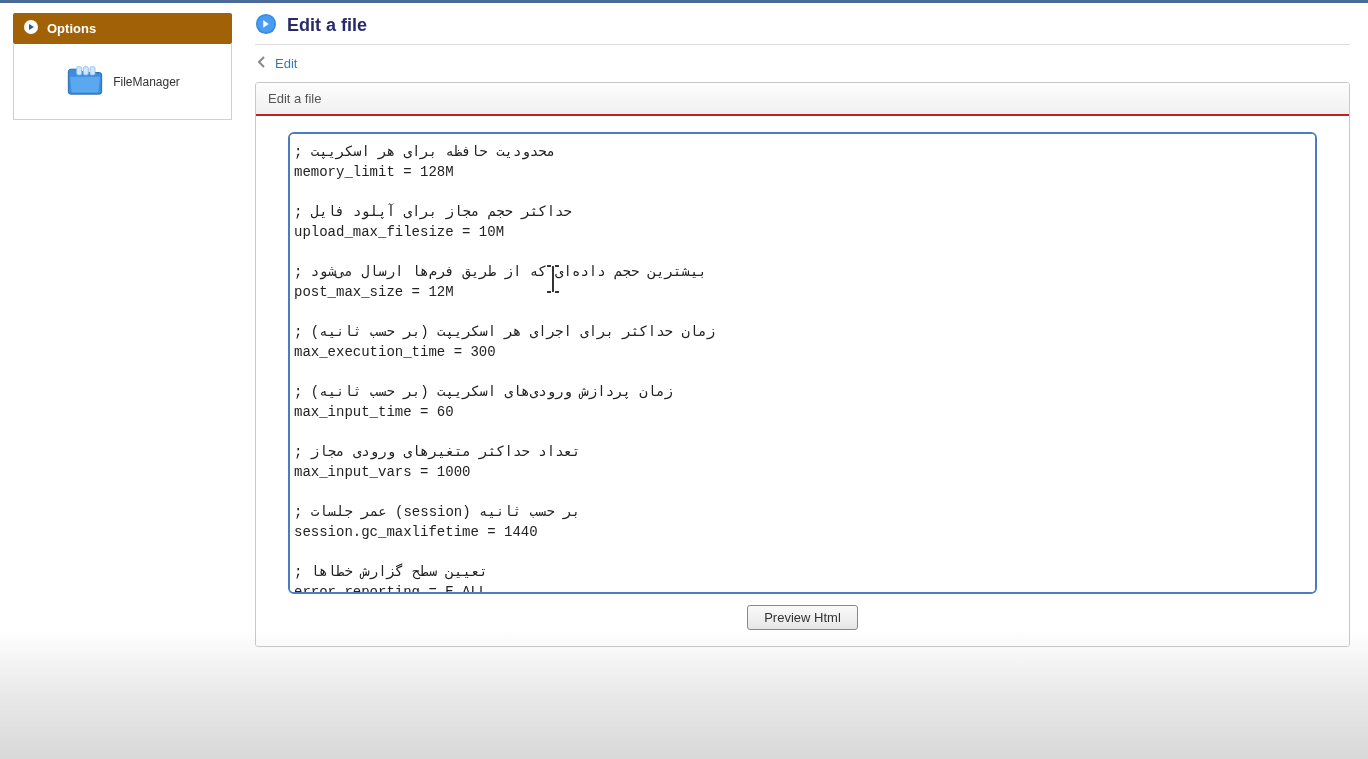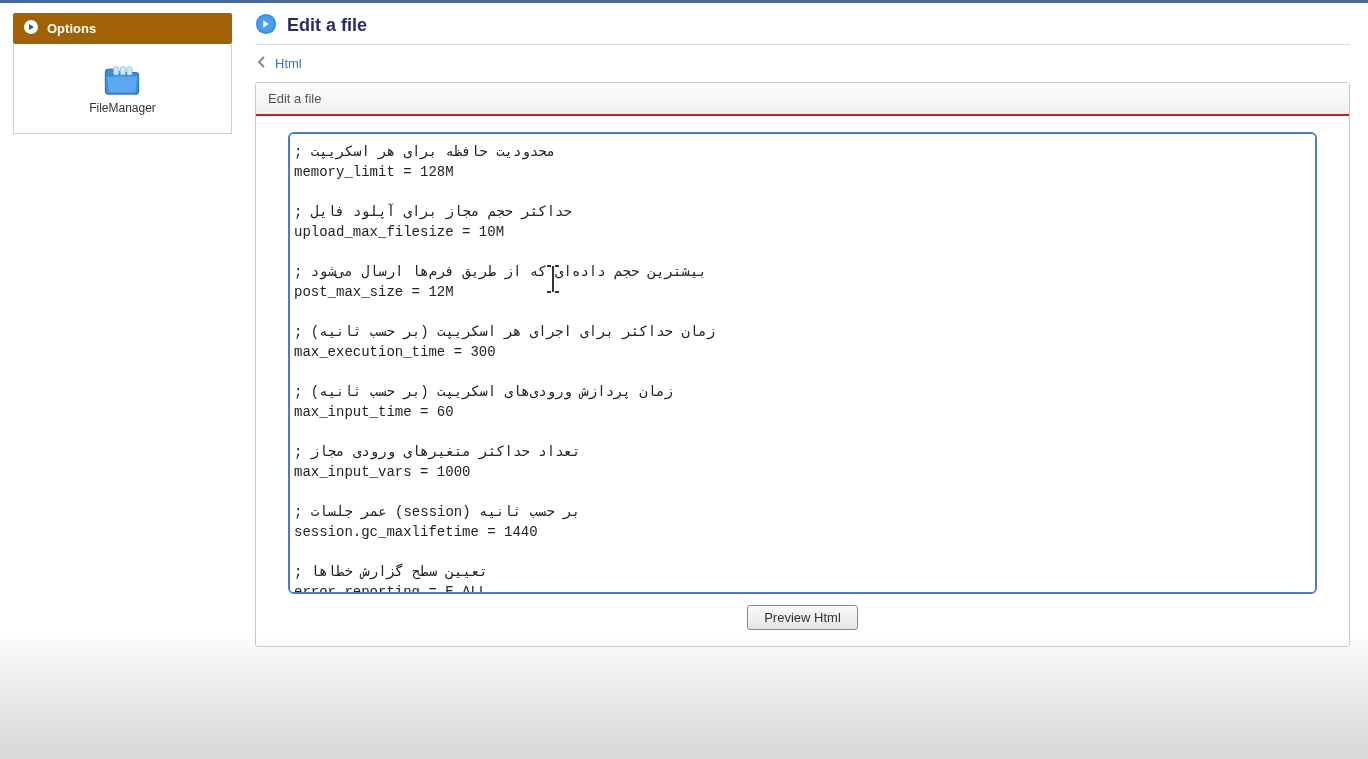--- a/index.html
+++ b/index.html
@@ -159,21 +159,21 @@
     <div class="options-header">
       <span>
         <svg viewBox="0 0 16 16">
           <circle cx="8" cy="8" r="7" fill="#fff"></circle>
           <polygon points="6,5 11,8 6,11" fill="#2a5a9a"></polygon>
         </svg>
       </span>
       <span>Options</span>
     </div>
     <div class="sidebar-body">
-      <div style="display:flex;flex-direction:column;align-items:center;cursor:pointer;">
+      <div style="display:flex;flex-direction:row;align-items:center;gap:8px;cursor:pointer;">
         <span>
           <svg class="folder-icon" viewBox="0 0 48 40">
             <path d="M4 10 L4 34 Q4 37 7 37 L41 37 Q44 37 44 34 L44 14 Q44 11 41 11 L22 11 L18 7 L7 7 Q4 7 4 10 Z" fill="#3a8de0" stroke="#1a5aa0" stroke-width="1"></path>
             <path d="M6 16 L42 16 L40 35 L8 35 Z" fill="#5aa8f0"></path>
             <rect x="14" y="4" width="6" height="10" rx="2" fill="#d0e8ff" stroke="#88b8e8"></rect>
             <rect x="22" y="4" width="6" height="10" rx="2" fill="#d0e8ff" stroke="#88b8e8"></rect>
             <rect x="30" y="4" width="6" height="10" rx="2" fill="#d0e8ff" stroke="#88b8e8"></rect>
           </svg>
         </span>
         <span class="file-manager-label">FileManager</span>
@@ -192,21 +192,21 @@
       </span>
       <h1 class="page-title">Edit a file</h1>
     </div>
 
     <div class="back-row">
       <span>
         <svg viewBox="0 0 14 14">
           <path d="M9 2 L4 7 L9 12" stroke="#888" stroke-width="2" fill="none"></path>
         </svg>
       </span>
-      <a class="back-link">Html</a>
+      <a class="back-link">Edit</a>
     </div>
 
     <div class="panel">
       <div class="panel-header">Edit a file</div>
       <div class="panel-body">
         <textarea class="editor" spellcheck="true" style="">; محدودیت حافظه برای هر اسکریپت
 memory_limit = 128M
 
 ; حداکثر حجم مجاز برای آپلود فایل
 upload_max_filesize = 10M

